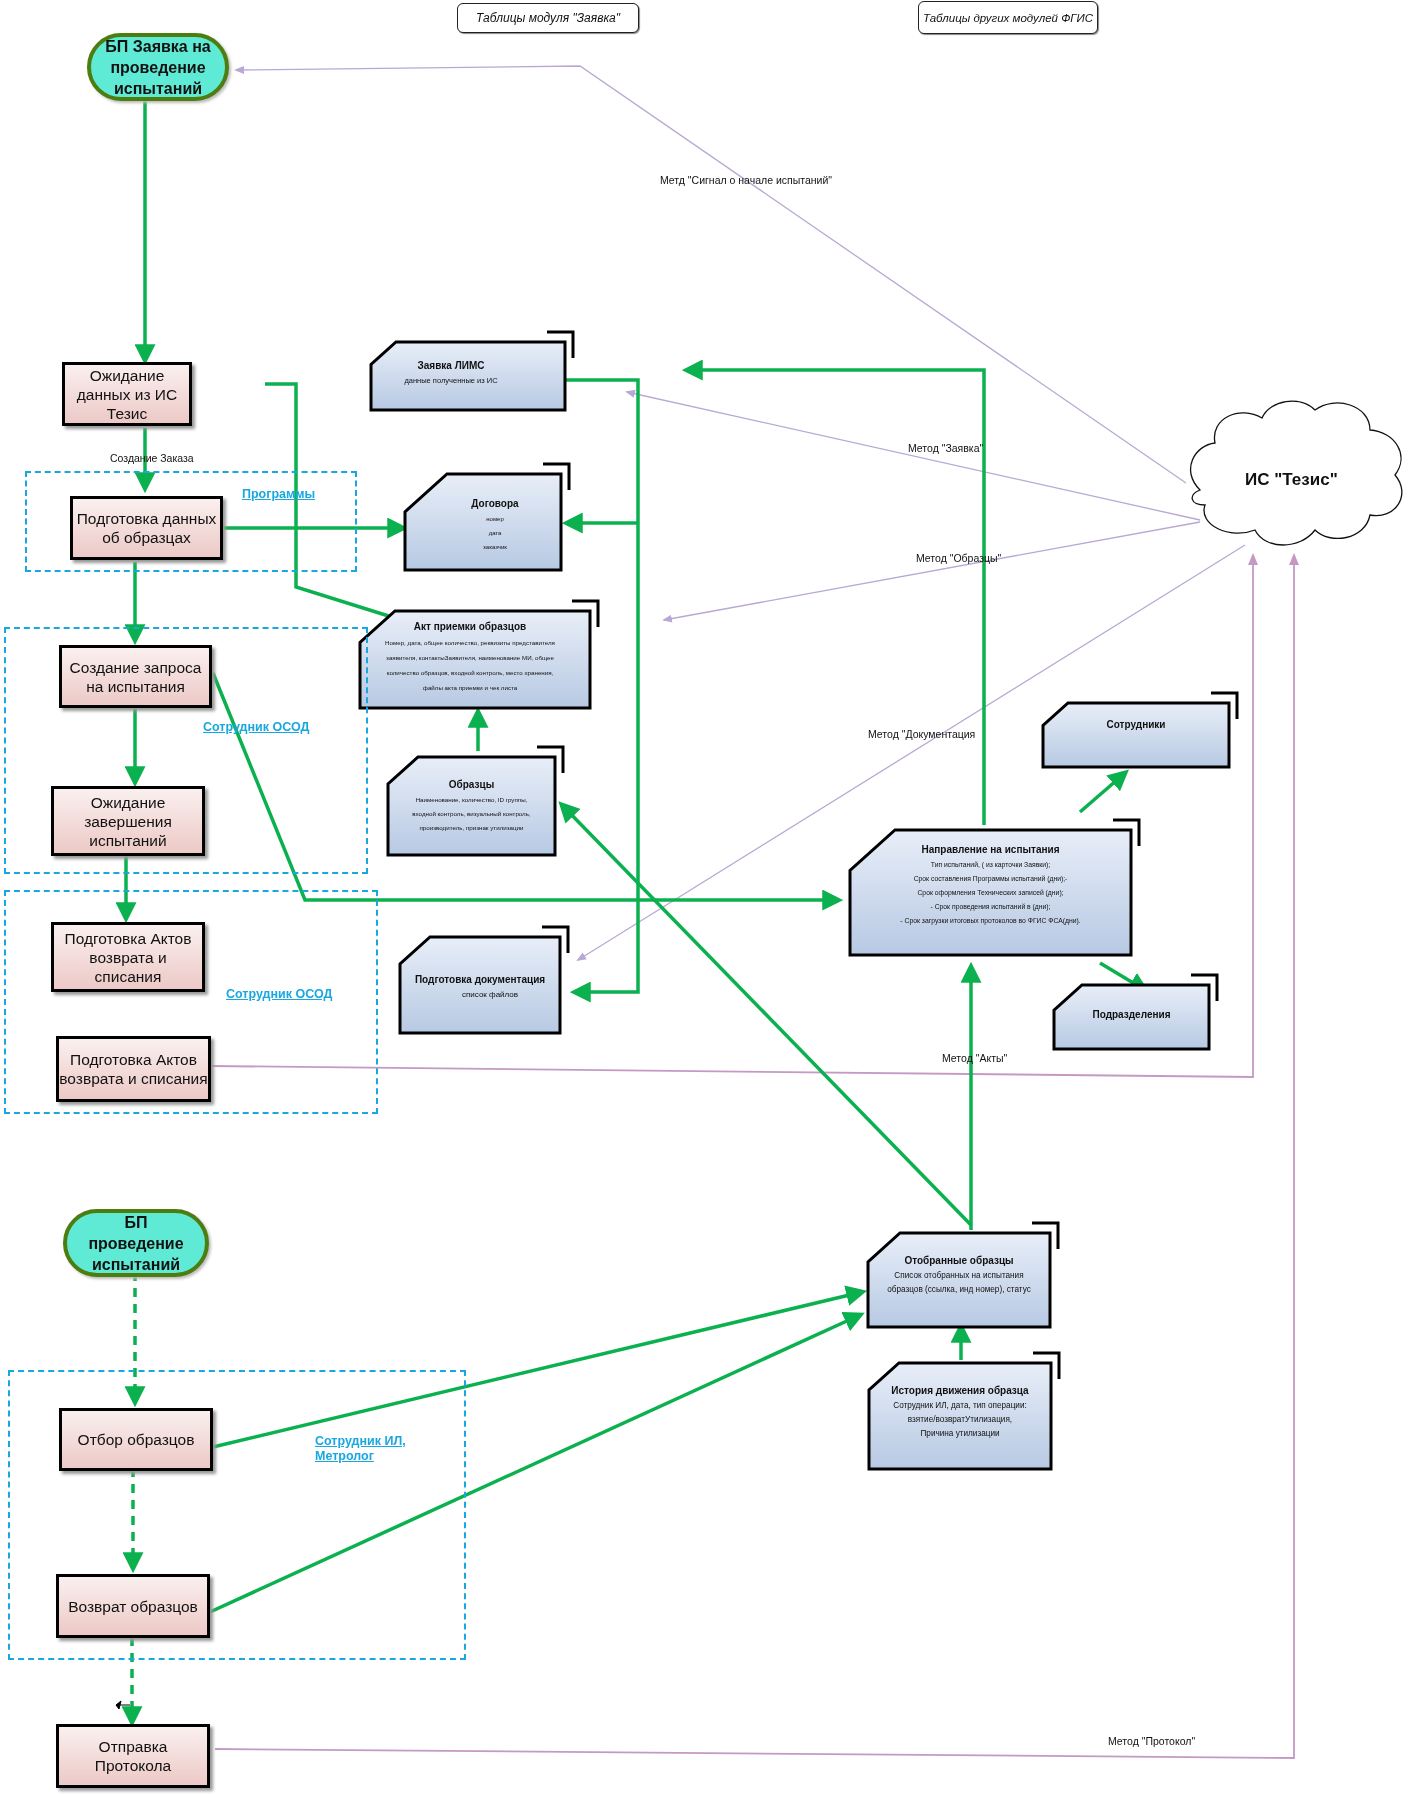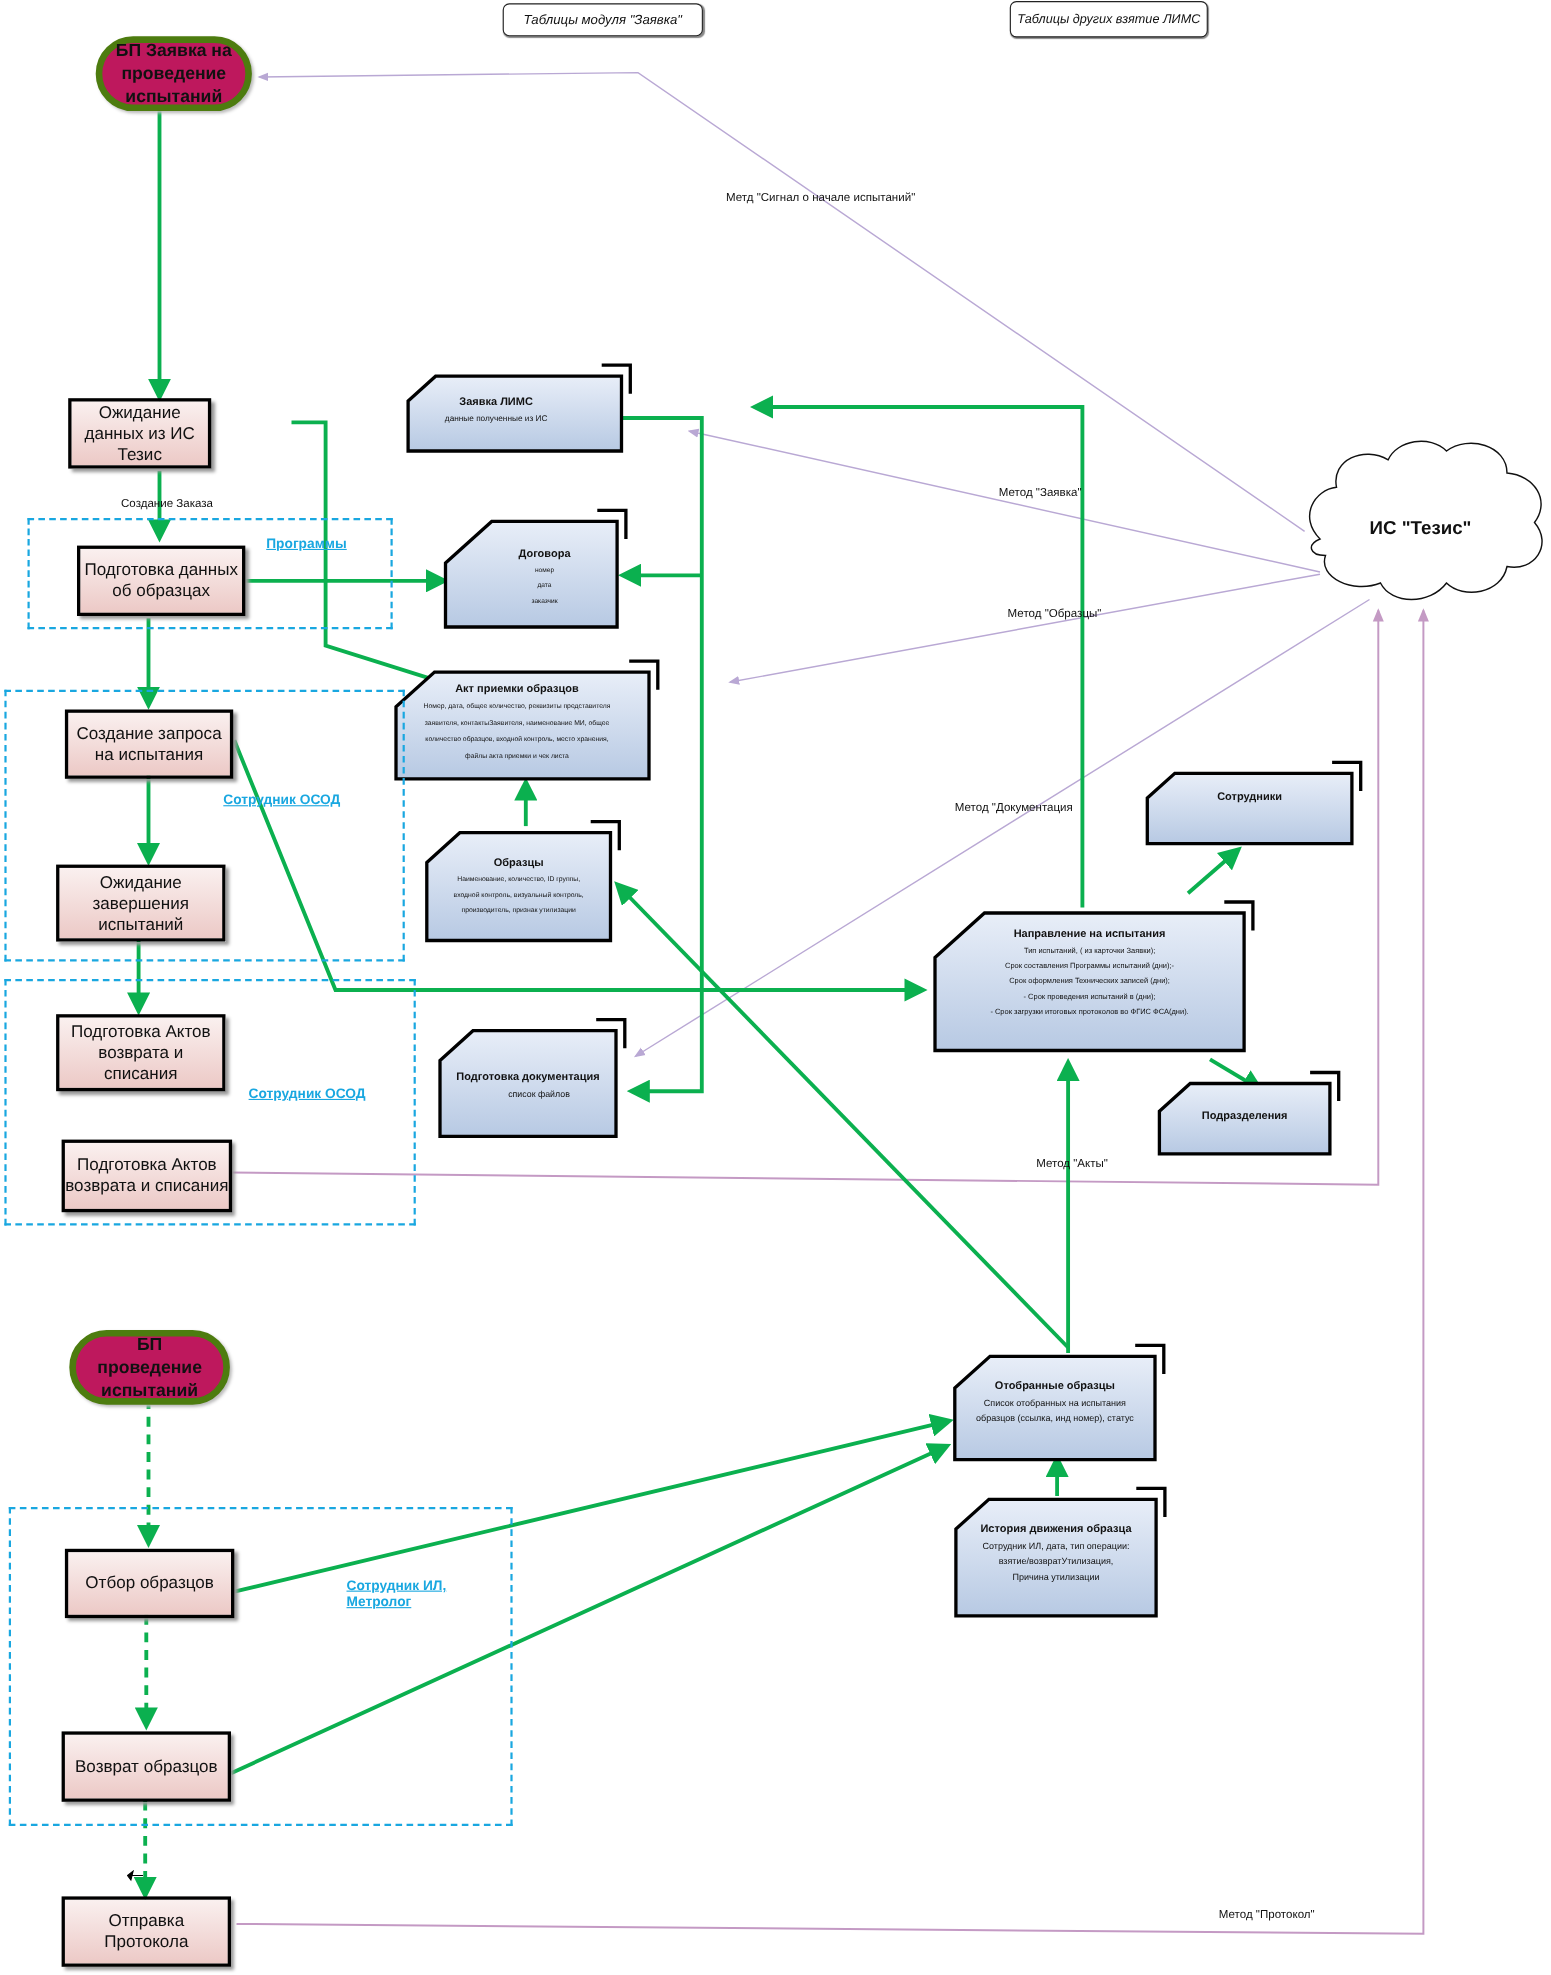--- a/index.html
+++ b/index.html
@@ -6,22 +6,22 @@
   body { width:1410px; height:1795px; position:relative; overflow:hidden;
          font-family:"Liberation Sans", sans-serif; color:#111; }
   #canvas { position:absolute; left:0; top:0; width:1410px; height:1795px; }
   .header-box { position:absolute; border:1.5px solid #222; border-radius:6px; background:#fff;
                 font-style:italic; font-size:12px; text-align:center; display:flex; align-items:center;
                 justify-content:center; line-height:14px; box-shadow:1px 1px 1px #888; }
   .process { position:absolute; box-sizing:border-box; border:3px solid #000;
              background:linear-gradient(#faf0ef,#ecc9c6); box-shadow:3px 3px 3px #999;
              display:flex; align-items:center; justify-content:center; text-align:center;
              font-size:15.5px; line-height:19px; color:#111; }
-  .terminal { position:absolute; box-sizing:border-box; border:6px solid #4d7c0f; border-radius:40px;
-              background:#be185d; display:flex; align-items:center; justify-content:center;
+  .terminal { position:absolute; box-sizing:border-box; border:4px solid #4d7c0f; border-radius:40px;
+              background:#5eead4; display:flex; align-items:center; justify-content:center;
               text-align:center; font-weight:bold; font-size:16px; line-height:21px; box-shadow:2px 2px 3px #bbb; }
   .lane { position:absolute; box-sizing:border-box; border:2px dashed #19a7e0; }
   .role { position:absolute; color:#19a7e0; font-weight:bold; font-size:12.5px;
           text-decoration:underline; line-height:15px; }
   .table-title { font-weight:bold; font-size:10px; }
   .table-body { font-size:8px; }
   .lbl { position:absolute; font-size:10.5px; color:#111; white-space:nowrap; }
   .cloud-label { position:absolute; font-weight:bold; font-size:17px; white-space:nowrap; }
   .tbl-text { position:absolute; text-align:center; color:#111; }
 </style>
@@ -106,21 +106,21 @@
       <polyline points="1191,975 1217,975 1217,1001" fill="none" stroke="#000" stroke-width="3"></polyline>
       <path d="M1082,985 L1209,985 L1209,1049 L1054,1049 L1054,1010.2 Z" fill="url(#tg)" stroke="#000" stroke-width="3"></path>
       <polyline points="1032,1223 1058,1223 1058,1249" fill="none" stroke="#000" stroke-width="3"></polyline>
       <path d="M900,1233 L1050,1233 L1050,1327 L868,1327 L868,1261.8 Z" fill="url(#tg)" stroke="#000" stroke-width="3"></path>
       <polyline points="1033,1353 1059,1353 1059,1379" fill="none" stroke="#000" stroke-width="3"></polyline>
       <path d="M899,1363 L1051,1363 L1051,1469 L869,1469 L869,1390 Z" fill="url(#tg)" stroke="#000" stroke-width="3"></path>
     </g>
 </svg>
 
 <div class="header-box" style="left:457px;top:3px;width:180px;height:28px;">Таблицы модуля "Заявка"</div>
-<div class="header-box" style="left:918px;top:1px;width:178px;height:31px;font-size:11.5px;">Таблицы других взятие ЛИМС</div>
+<div class="header-box" style="left:918px;top:1px;width:178px;height:31px;font-size:11.5px;">Таблицы других модулей ФГИС</div>
 
 <div class="lane" style="left:25px;top:471px;width:332px;height:101px;"></div>
 <div class="lane" style="left:4px;top:627px;width:364px;height:247px;"></div>
 <div class="lane" style="left:4px;top:890px;width:374px;height:224px;"></div>
 <div class="lane" style="left:8px;top:1370px;width:458px;height:290px;"></div>
 
 <div class="role" style="left:242px;top:487px;">Программы</div>
 <div class="role" style="left:203px;top:720px;">Сотрудник ОСОД</div>
 <div class="role" style="left:226px;top:987px;">Сотрудник ОСОД</div>
 <div class="role" style="left:315px;top:1434px;width:120px;">Сотрудник ИЛ, Метролог</div>

